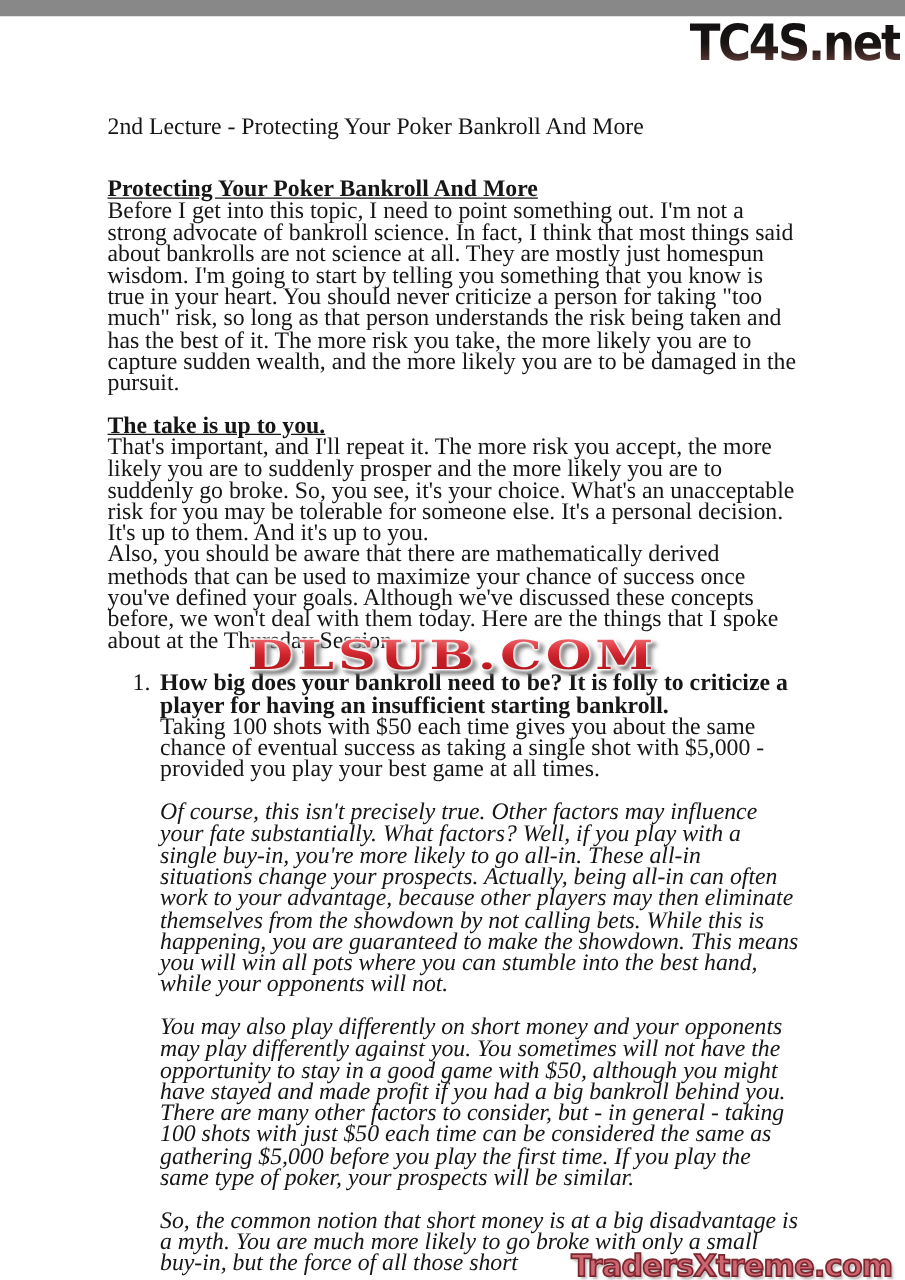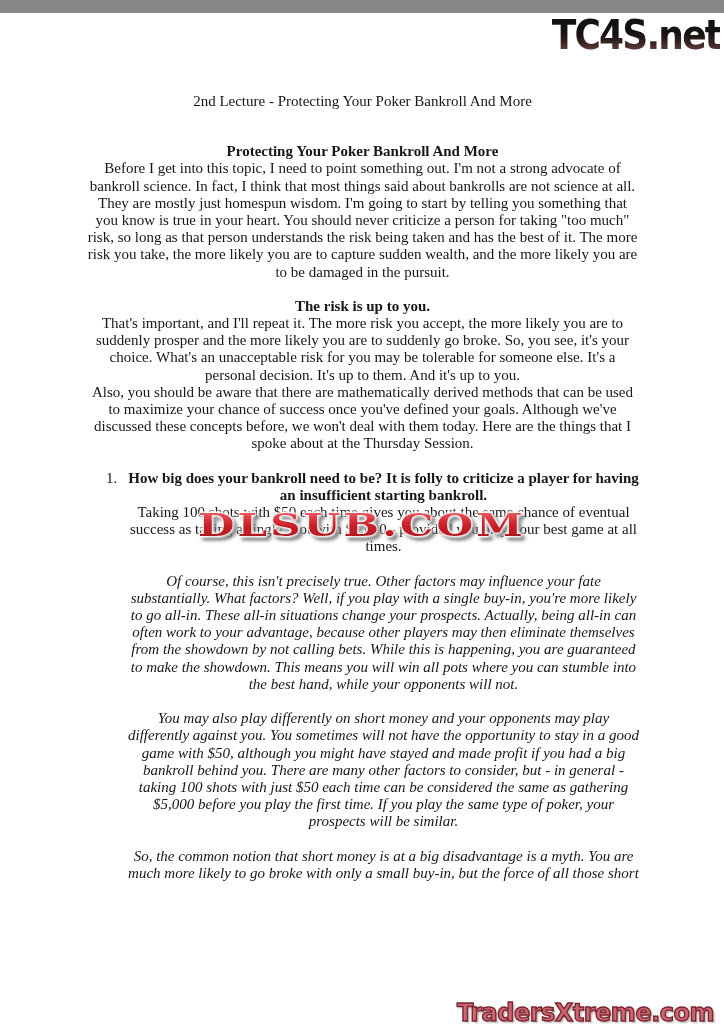--- a/index.html
+++ b/index.html
@@ -23,24 +23,24 @@
     display:inline-block;
     transform:scaleX(0.9);transform-origin:right center;
     background:linear-gradient(180deg,#121212 0%,#171312 48%,#3a2624 70%,#7d4b46 95%);
     -webkit-background-clip:text;background-clip:text;color:transparent;
     white-space:nowrap;
   }
 
   
   .content{
     position:absolute;left:86px;top:80px;width:553px;
-    font-size:15px;line-height:17.2px;text-align:center;
+    font-size:19px;line-height:17.2px;
   }
   .content p,.content h3{margin:0;padding:0;font-size:inherit;line-height:inherit;}
-  .content h3{font-weight:bold;}
+  .content h3{font-weight:bold;text-decoration:underline;}
   .sec1{margin-top:33px;}
   .gap{margin-top:17px;}
   .italic{font-style:italic;}
 
   .olist{margin-top:17px;}
   .list-item{position:relative;padding-left:42px;}
   .list-num{position:absolute;left:20px;top:0;}
   .list-lead{font-weight:bold;}
   .list-item p.gap{margin-top:17px;font-style:italic;}
 
@@ -81,21 +81,21 @@
 
     <p class="doc-title">2nd Lecture - Protecting Your Poker Bankroll And More</p>
 
     <div class="sec1">
       <h3>Protecting Your Poker Bankroll And More</h3>
     </div>
 
     <p class="gap">Before I get into this topic, I need to point something out. I'm not a strong advocate of bankroll science. In fact, I think that most things said about bankrolls are not science at all. They are mostly just homespun wisdom. I'm going to start by telling you something that you know is true in your heart. You should never criticize a person for taking "too much" risk, so long as that person understands the risk being taken and has the best of it. The more risk you take, the more likely you are to capture sudden wealth, and the more likely you are to be damaged in the pursuit.</p>
 
     <div class="gap">
-      <h3>The risk is up to you.</h3>
+      <h3>The take is up to you.</h3>
       <p>That's important, and I'll repeat it. The more risk you accept, the more likely you are to suddenly prosper and the more likely you are to suddenly go broke. So, you see, it's your choice. What's an unacceptable risk for you may be tolerable for someone else. It's a personal decision. It's up to them. And it's up to you.</p>
     </div>
 
     <p class="gap">Also, you should be aware that there are mathematically derived methods that can be used to maximize your chance of success once you've defined your goals. Although we've discussed these concepts before, we won't deal with them today. Here are the things that I spoke about at the Thursday Session.</p>
 
     <div class="olist">
       <div class="list-item">
         <span class="list-num">1.</span>
         <p class="list-lead">How big does your bankroll need to be? It is folly to criticize a player for having an insufficient starting bankroll.</p>
         <p>Taking 100 shots with $50 each time gives you about the same chance of eventual success as taking a single shot with $5,000 - provided you play your best game at all times.</p>

